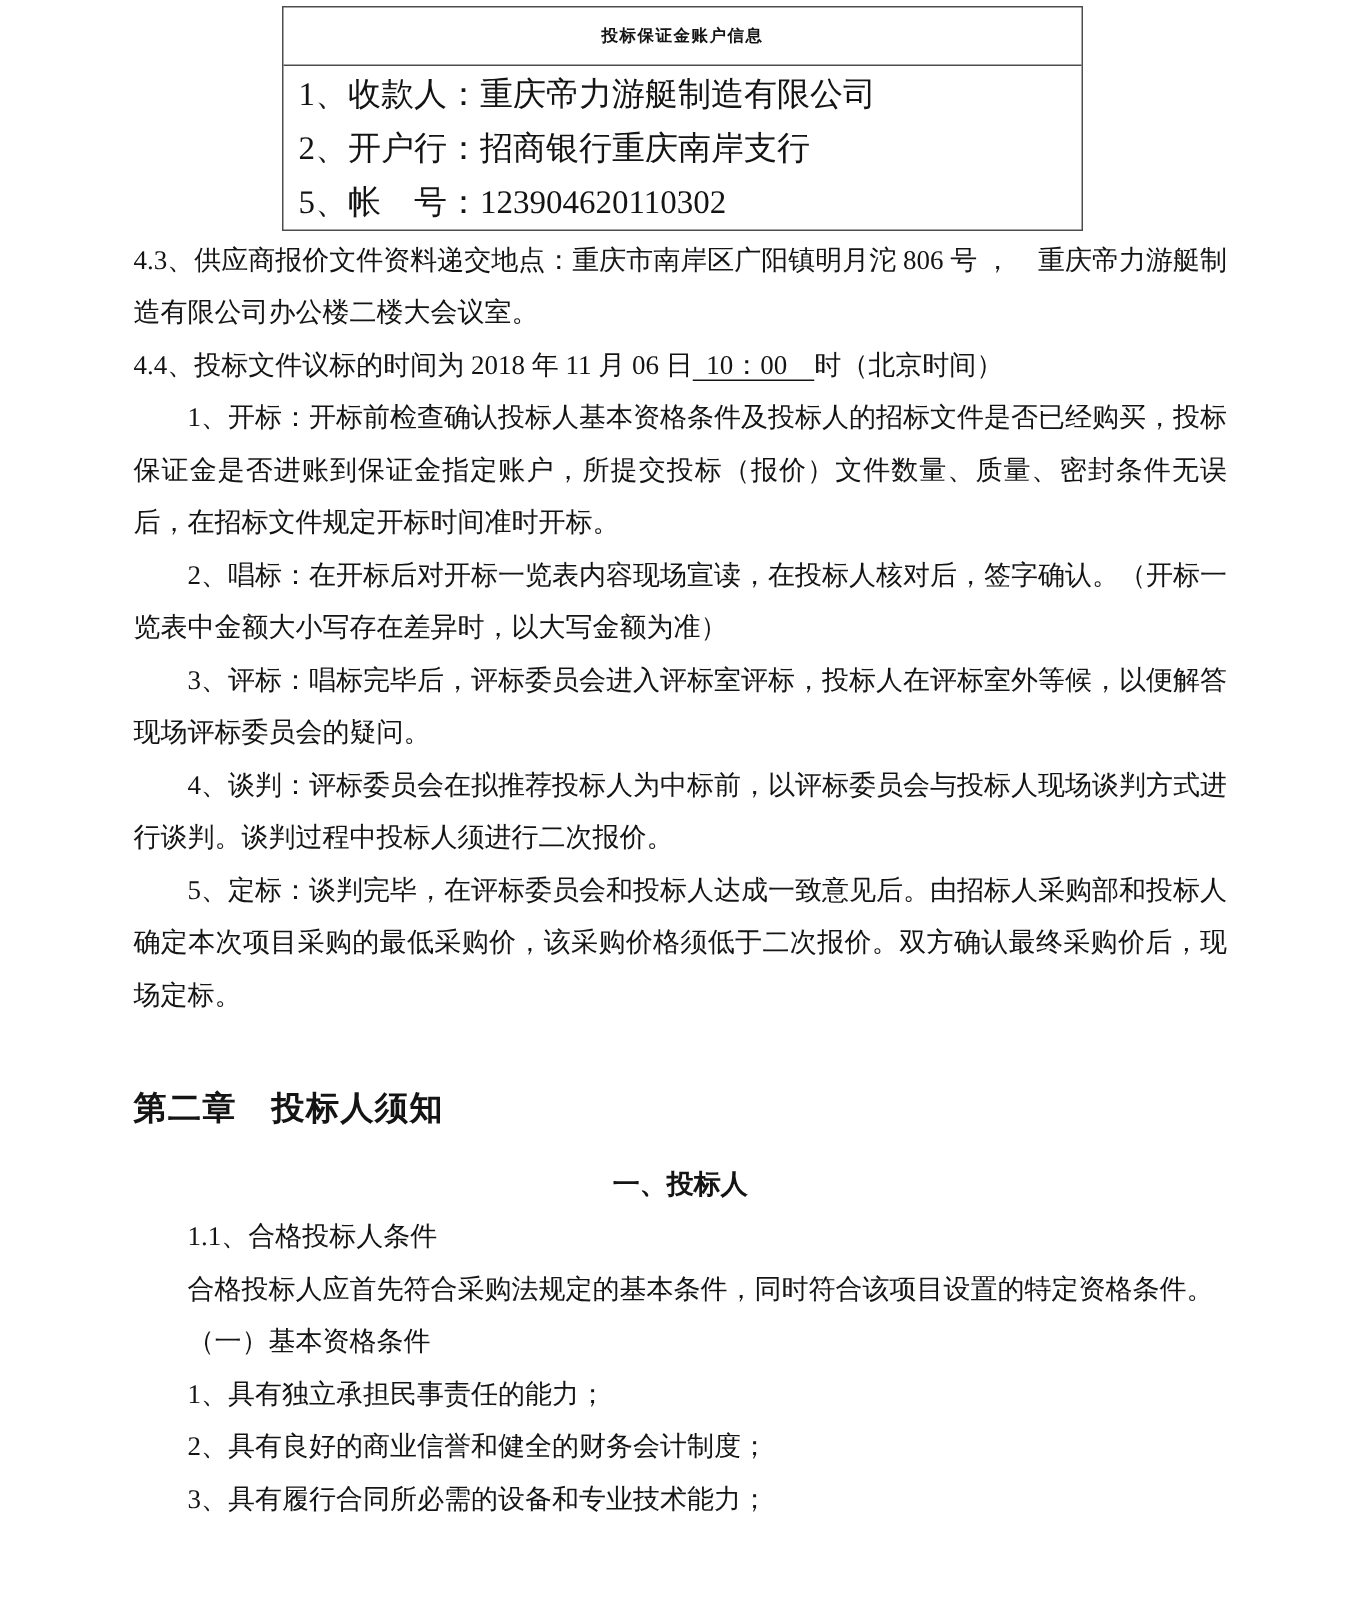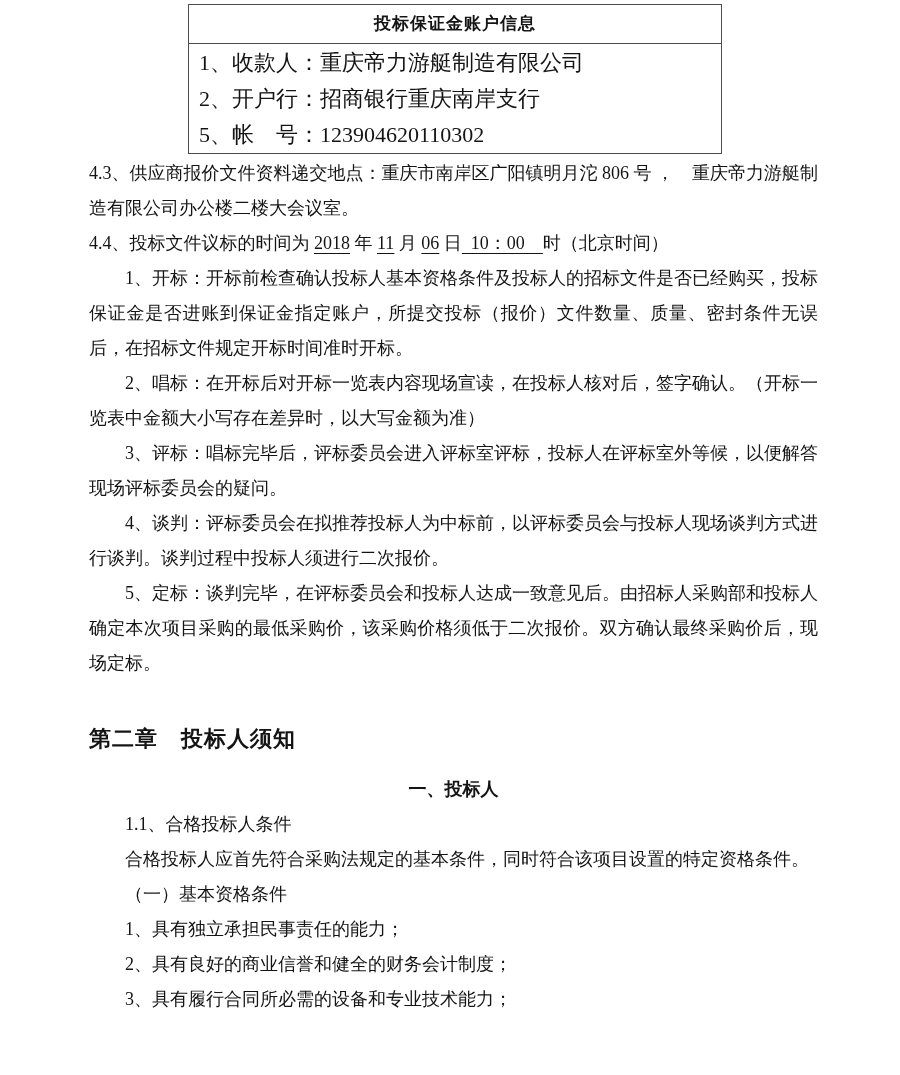--- a/index.html
+++ b/index.html
@@ -21,21 +21,21 @@
     width: 532px;
     border: 1px solid #4d4d4d;
     background: #ffffff;
   }
   .deposit-table .thead {
     height: 38px;
     line-height: 38px;
     border-bottom: 1px solid #4d4d4d;
     text-align: center;
     font-weight: bold;
-    font-size: 17px;
+    font-size: 11px;
     letter-spacing: 1px;
   }
   .deposit-table .tbody { padding: 1px 8px 0 10px; }
   .deposit-table .trow {
     height: 36px;
     line-height: 36px;
     font-size: 22px;
     white-space: nowrap;
     overflow: hidden;
   }
@@ -45,21 +45,21 @@
     position: absolute;
     left: 89px;
     top: 156px;
     width: 729px;
     font-size: 18px;
     line-height: 35px;
   }
   .para { margin: 0; text-align: justify; }
   .para.indent { text-indent: 2em; }
   .para.bold { font-weight: bold; }
-  .u { text-decoration: underline; text-underline-offset: 4px; margin-top: 35px; }
+  .u { text-underline-offset: 4px; margin-top: 35px; }
   .u-pre { white-space: pre; text-decoration: underline; text-underline-offset: 4px; }
 
   .chapter-title {
     margin: 40px 0 0 0;
     text-align: left;
     font-weight: bold;
     font-size: 22px;
     line-height: 35px;
     letter-spacing: 1px;
   }

